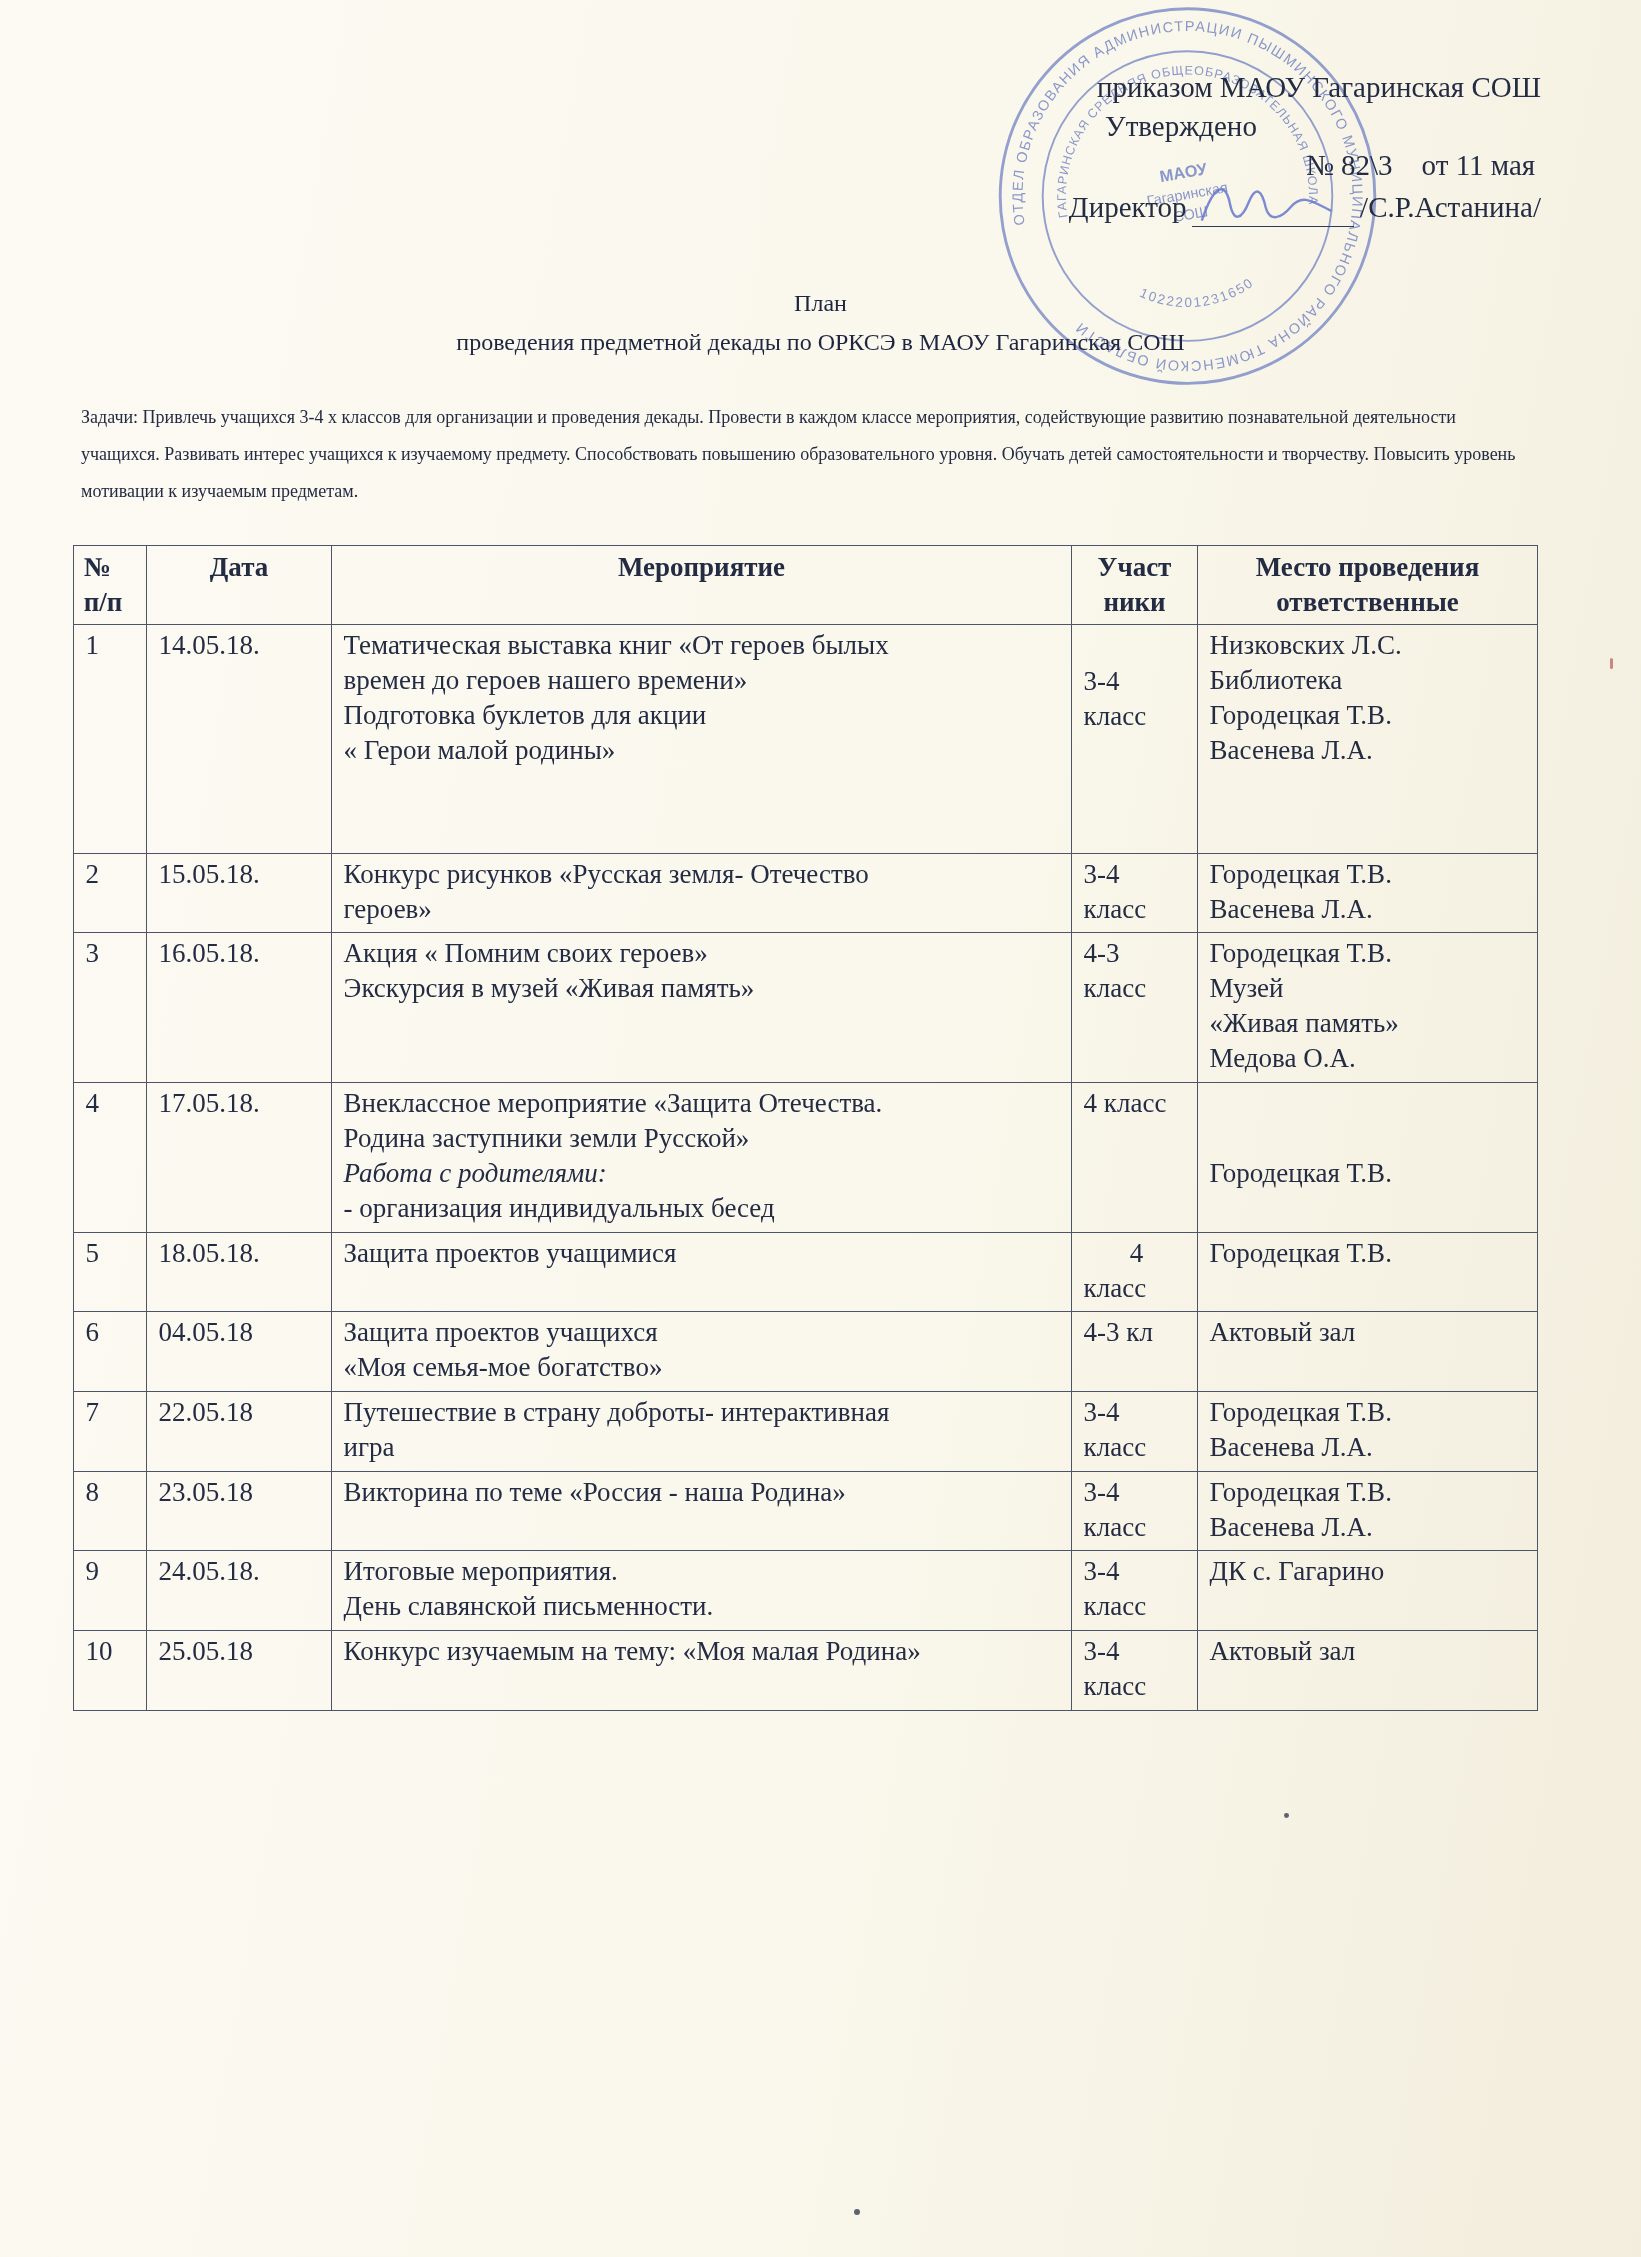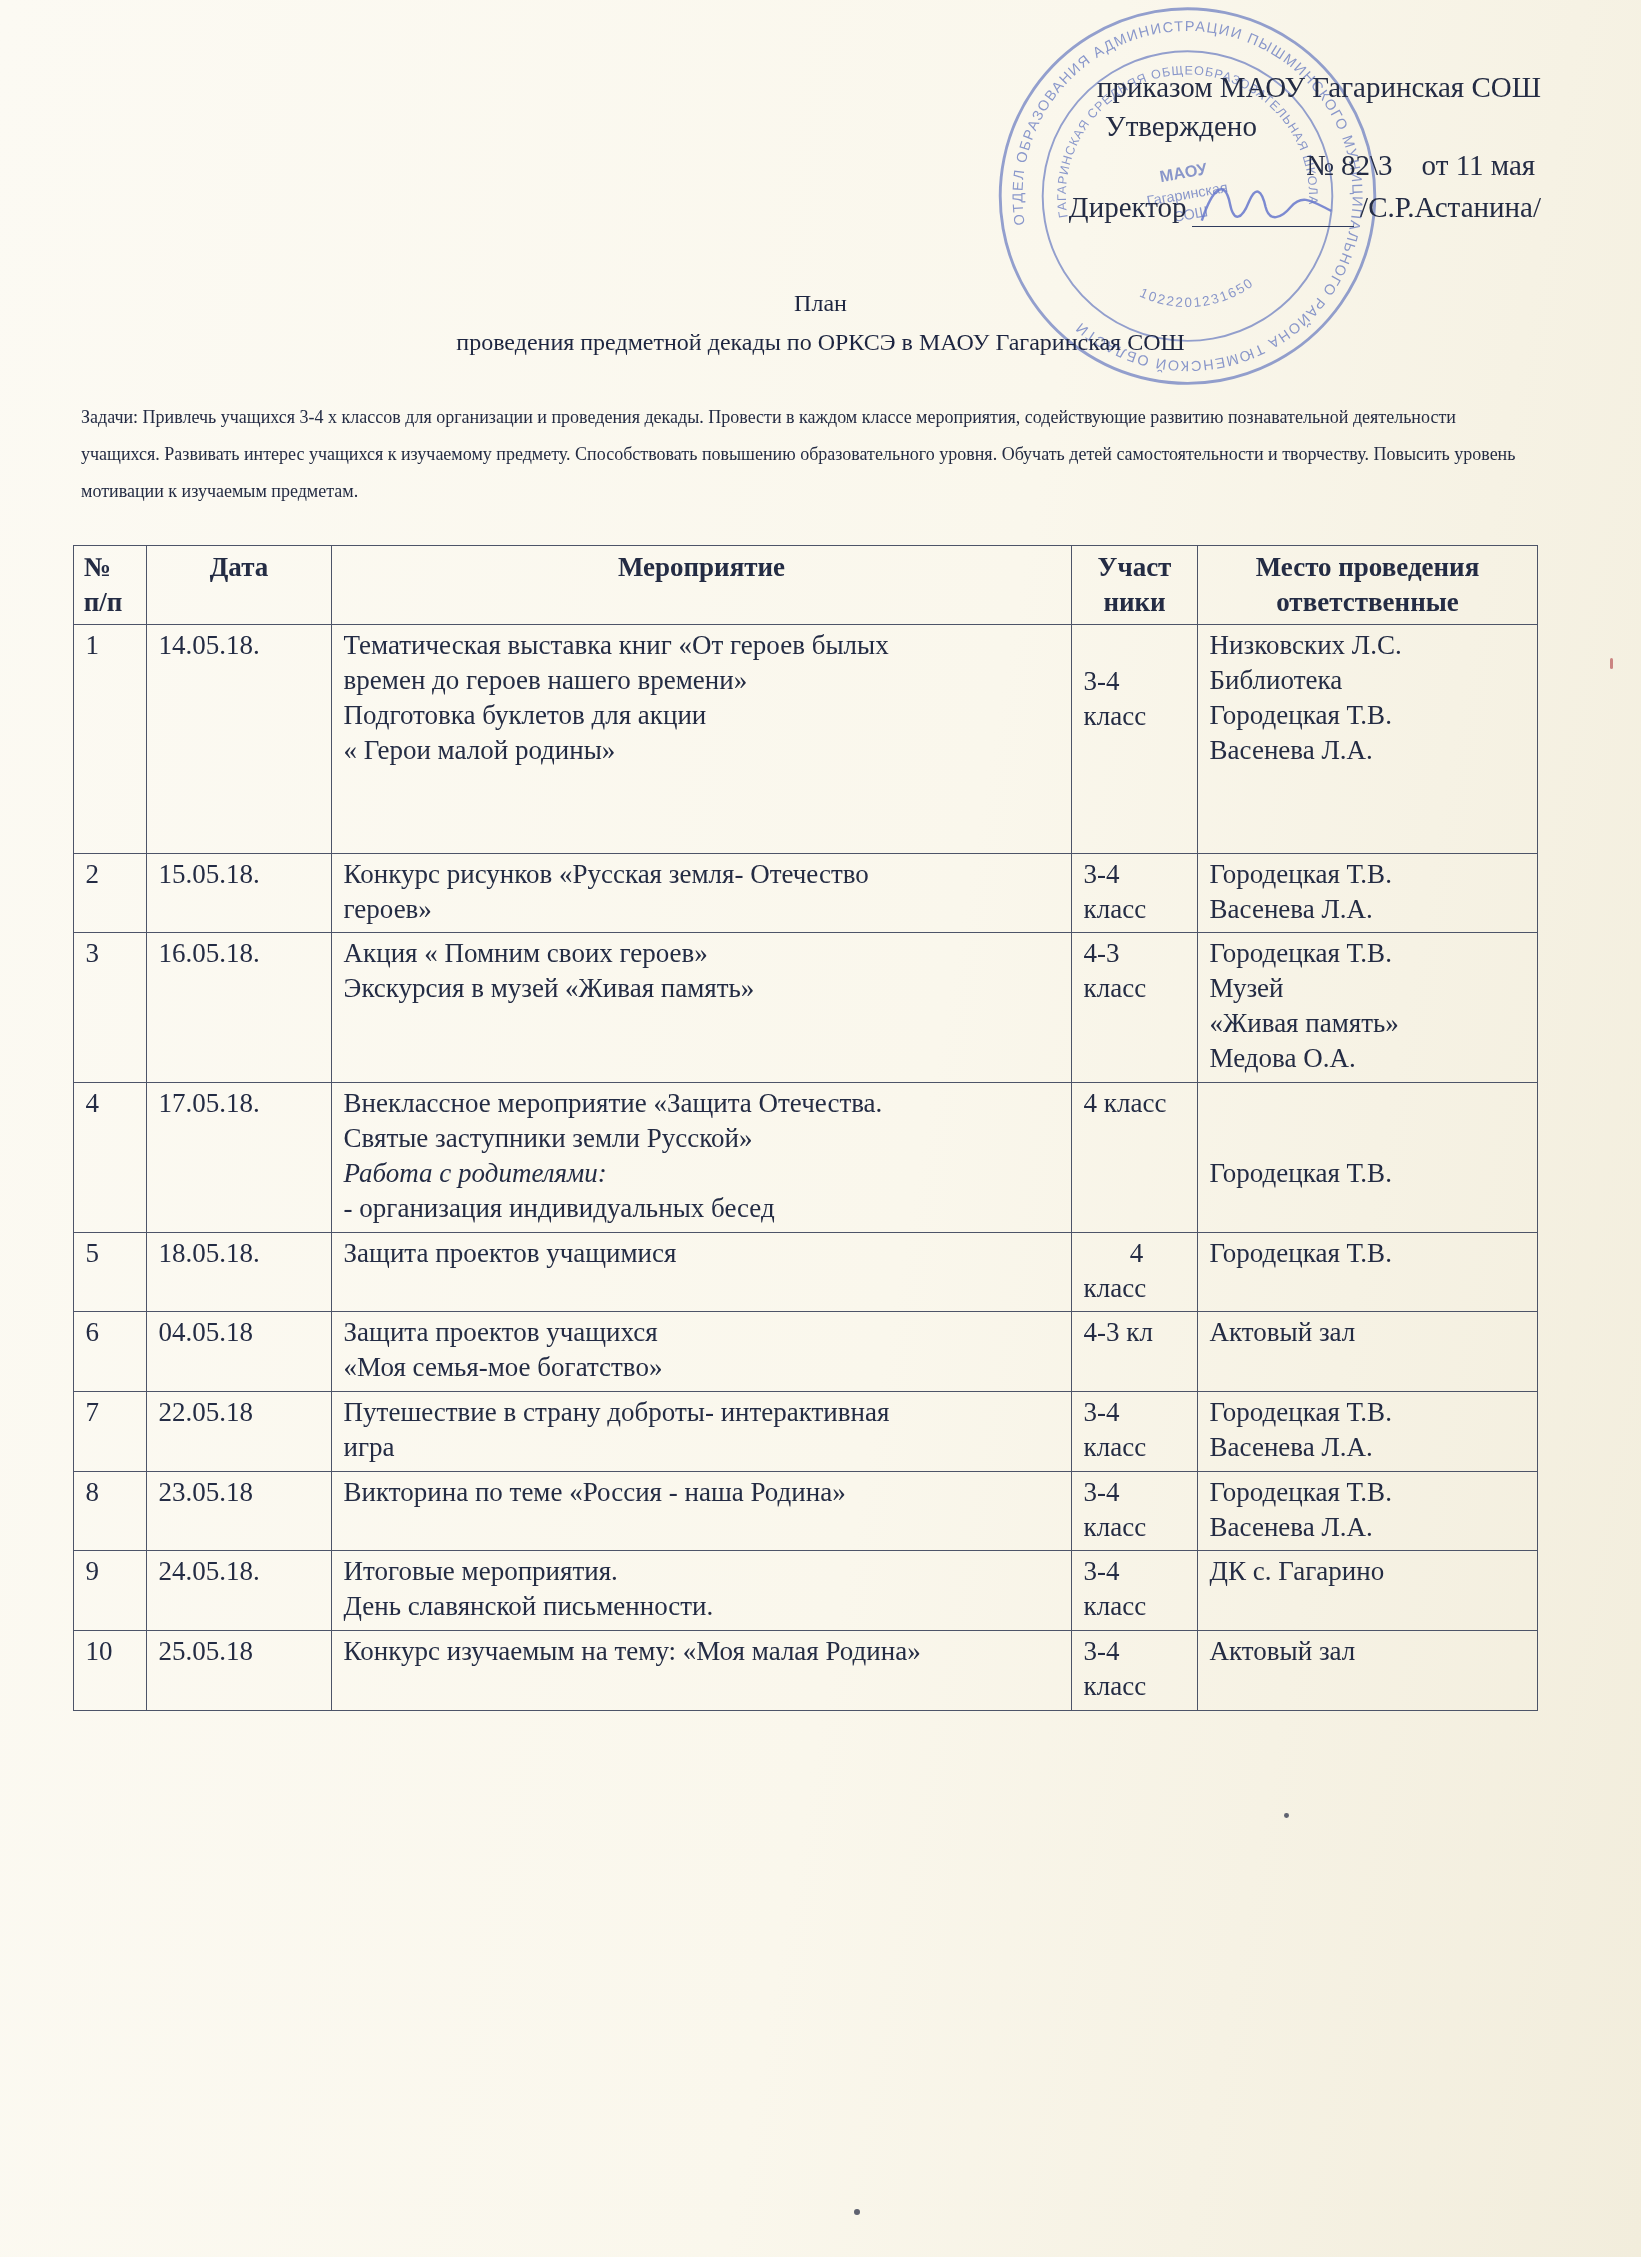--- a/index.html
+++ b/index.html
@@ -230,21 +230,21 @@
           </tr>
           <tr>
             <td class="cell-num">
               <div>4</div>
             </td>
             <td class="cell-date">
               <div>17.05.18.</div>
             </td>
             <td class="cell-event">
               <div>Внеклассное мероприятие «Защита Отечества.</div>
-              <div>Святые заступники земли Русской»</div>
+              <div>Родина заступники земли Русской»</div>
               <div class="italic">Работа с родителями:</div>
               <div>- организация индивидуальных бесед</div>
             </td>
             <td class="cell-participants">
               <div>4 класс</div>
             </td>
             <td class="cell-place">
               <div>Городецкая Т.В.</div>
             </td>
           </tr>

